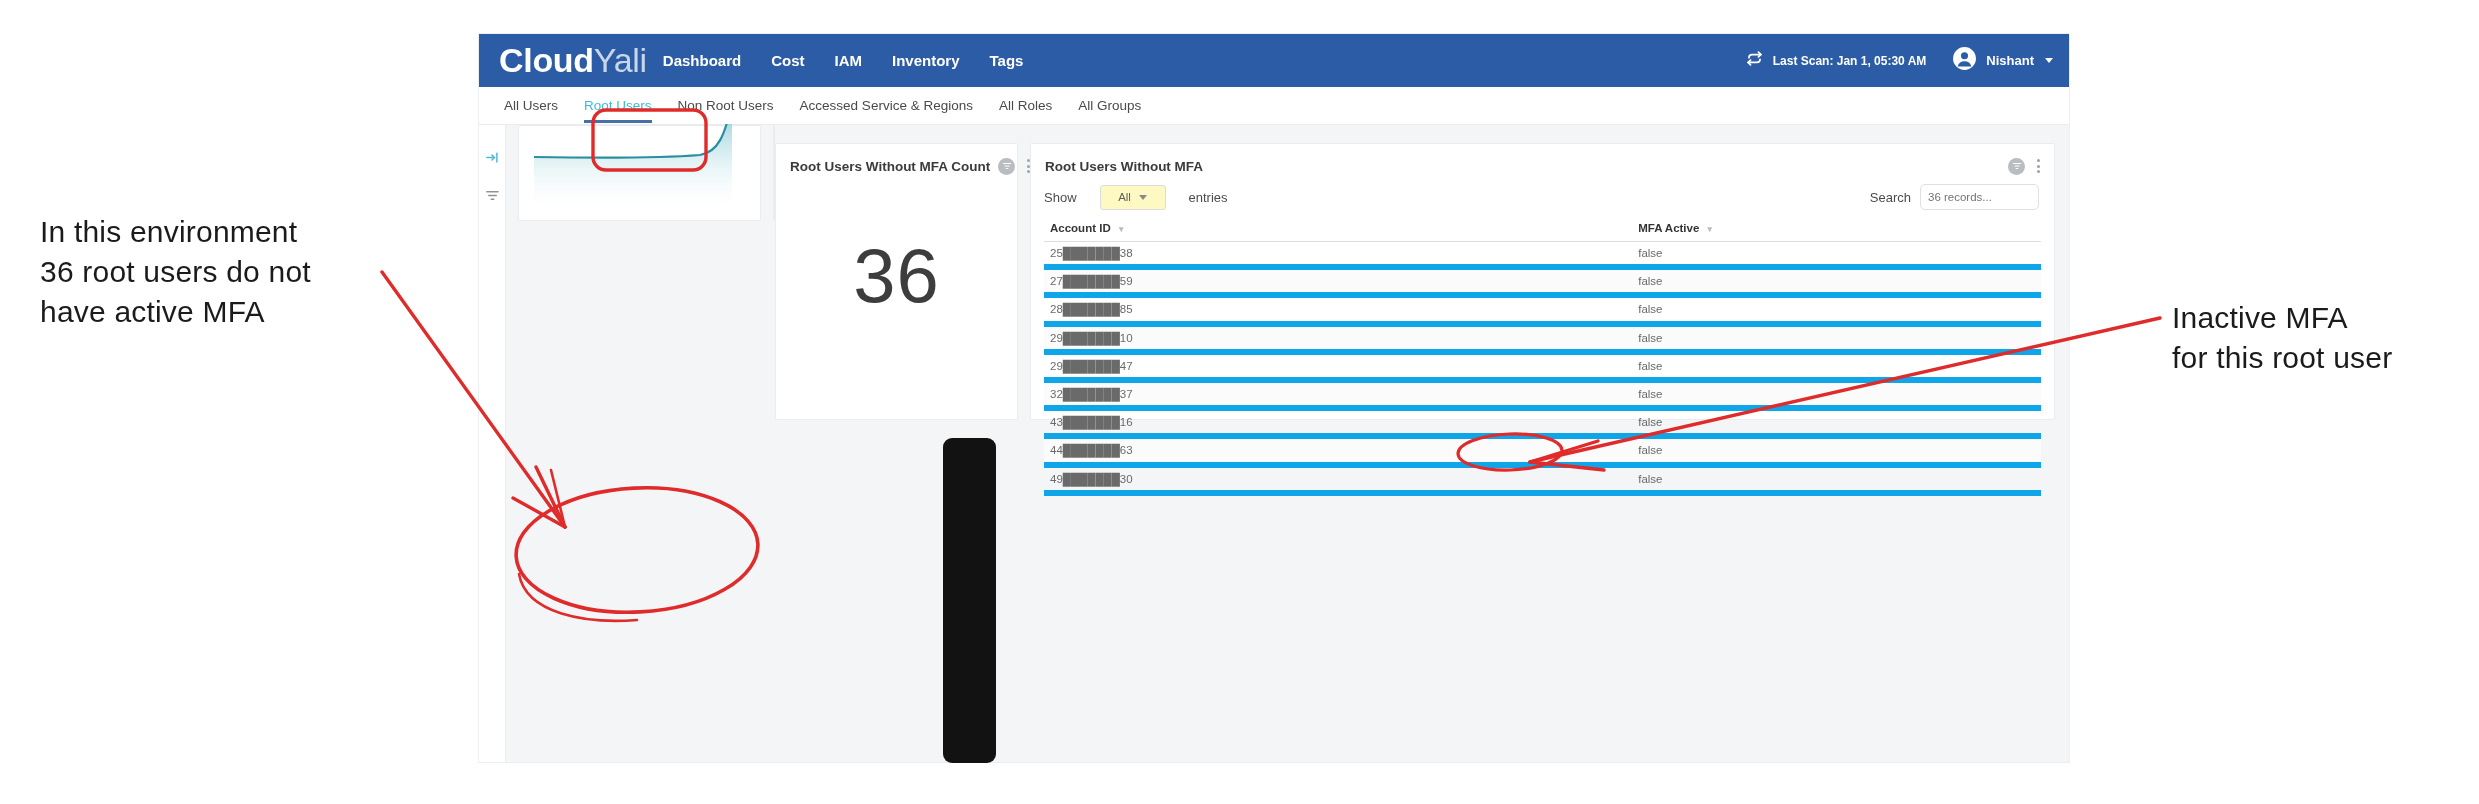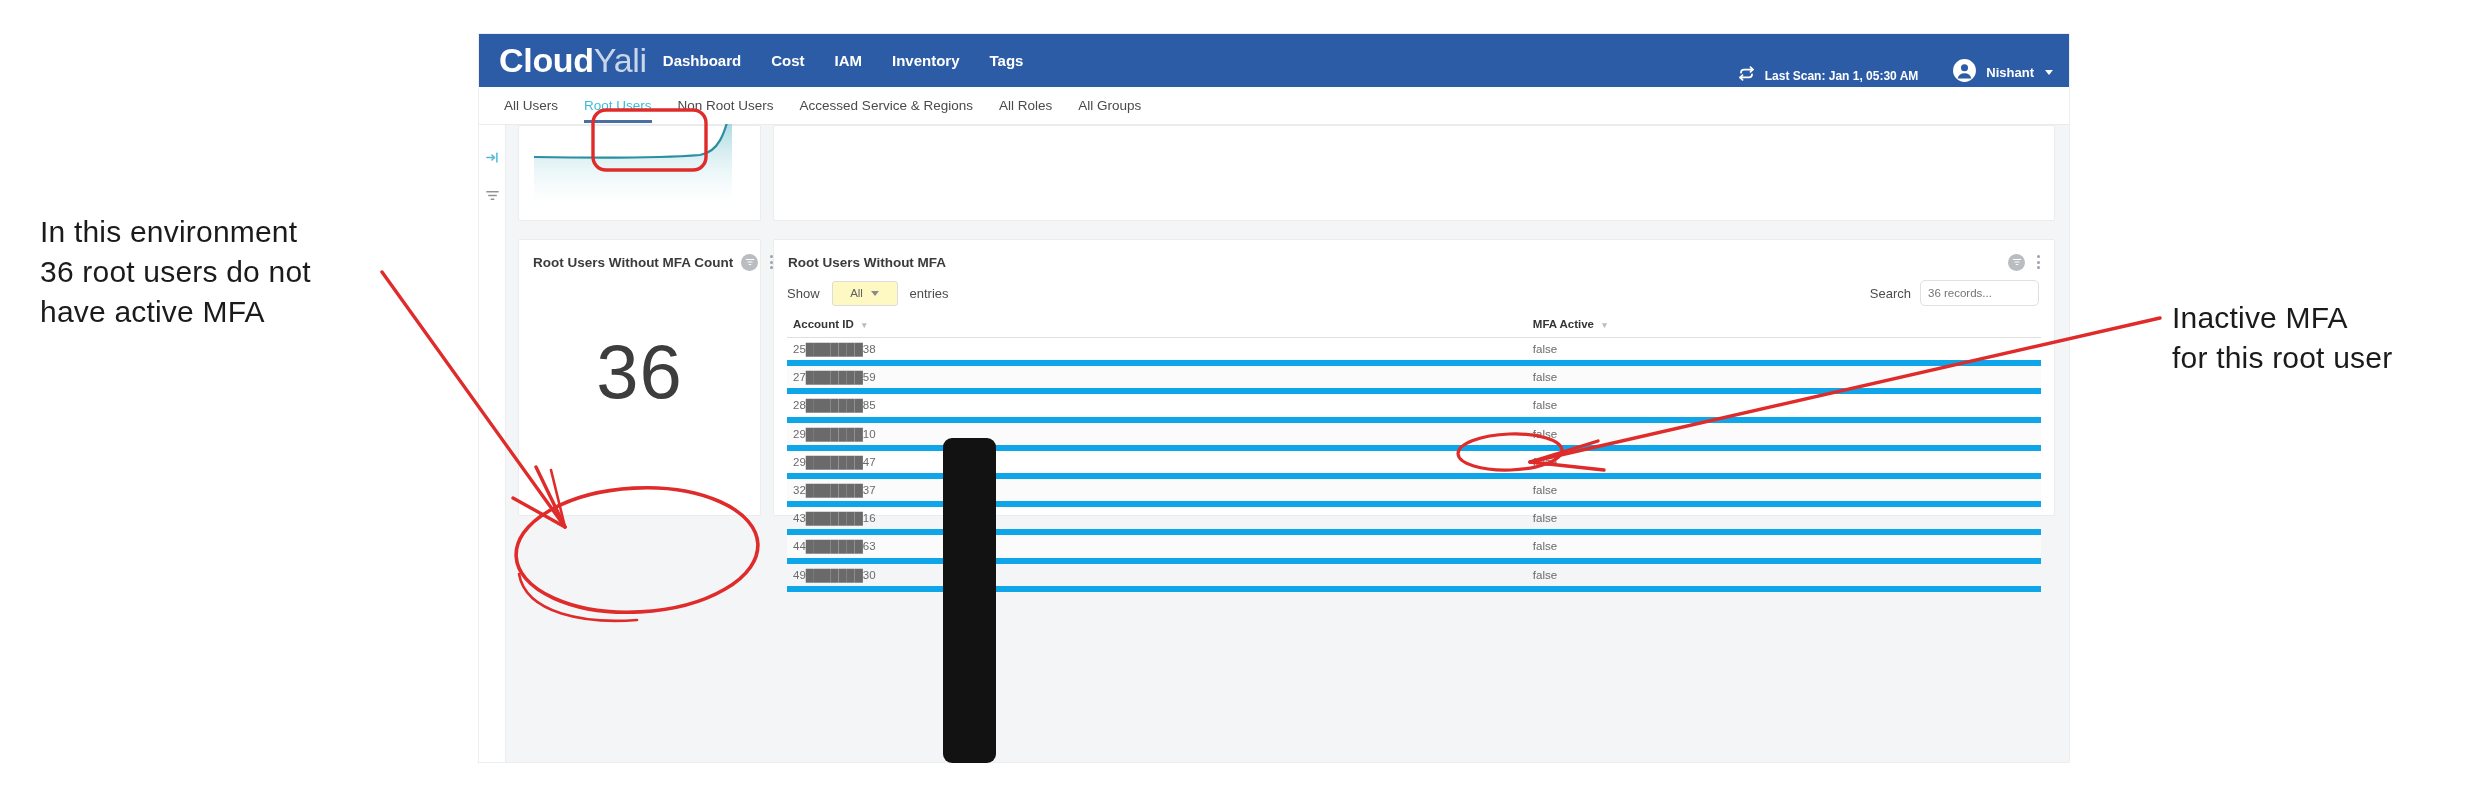--- a/index.html
+++ b/index.html
@@ -76,22 +76,22 @@
     white-space: nowrap;
     cursor: pointer;
   }
 
   .nav-right {
     position: absolute;
     right: 16px;
     top: 0;
     height: 53px;
     display: flex;
-    align-items: flex-end;
-    gap: 12px;
+    align-items: center;
+    gap: 4px;
   }
   .scan-wrap { display: flex; align-items: center; gap: 9px; }
   .scan-label {
     color: #ffffff;
     font-size: 12px;
     font-weight: bold;
     white-space: nowrap;
   }
   .user-wrap { display: flex; align-items: center; gap: 9px; margin-left: 22px; cursor: pointer; }
   .user-name {
@@ -154,21 +154,20 @@
     align-items: center;
     gap: 23px;
     flex: 0 0 26px;
   }
   .rail-icon { cursor: pointer; line-height: 0; }
 
   .content {
     flex: 1;
     padding: 0 14px 8px 12px;
     display: flex;
-    flex-direction: column;
   }
 
   
   .row-top {
     display: flex;
     gap: 12px;
     height: 96px;
     margin-top: 0;
   }
   .row-bottom {
@@ -253,21 +252,21 @@
   .table-controls {
     display: flex;
     align-items: center;
     justify-content: space-between;
     margin-top: 9px;
     padding-right: 2px;
   }
   .show-entries {
     display: flex;
     align-items: center;
-    gap: 12px;
+    gap: 23px;
     font-size: 13px;
     color: #4c4c4c;
   }
   .select-box {
     border: 1px solid #dcdcdc;
     border-radius: 3px;
     height: 23px;
     min-width: 52px;
     display: flex;
     align-items: center;

